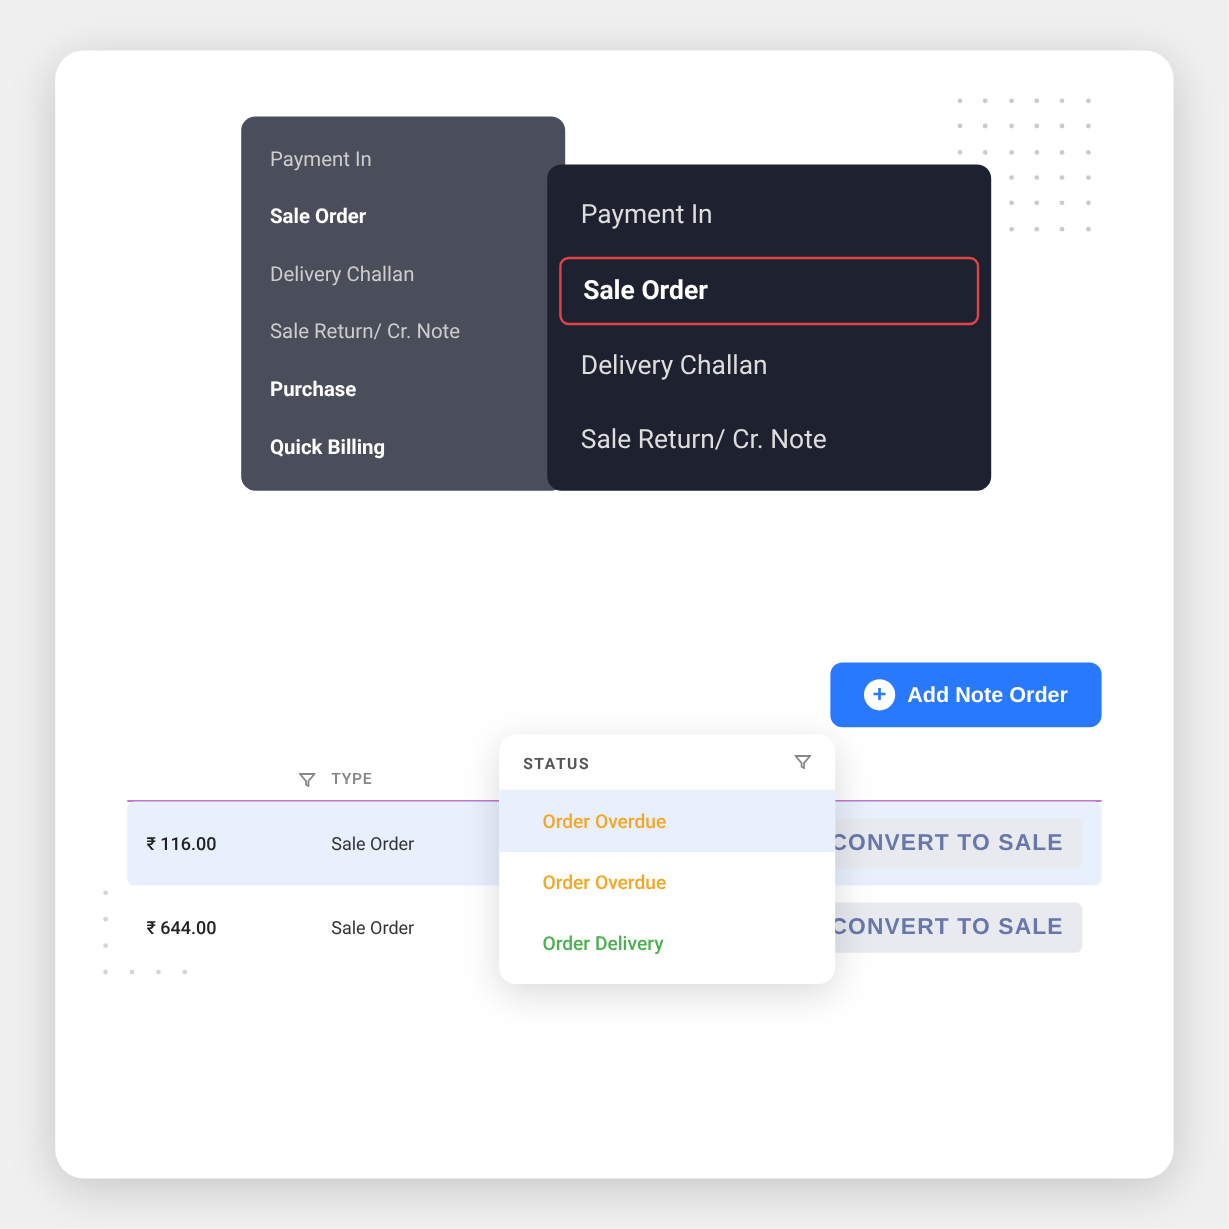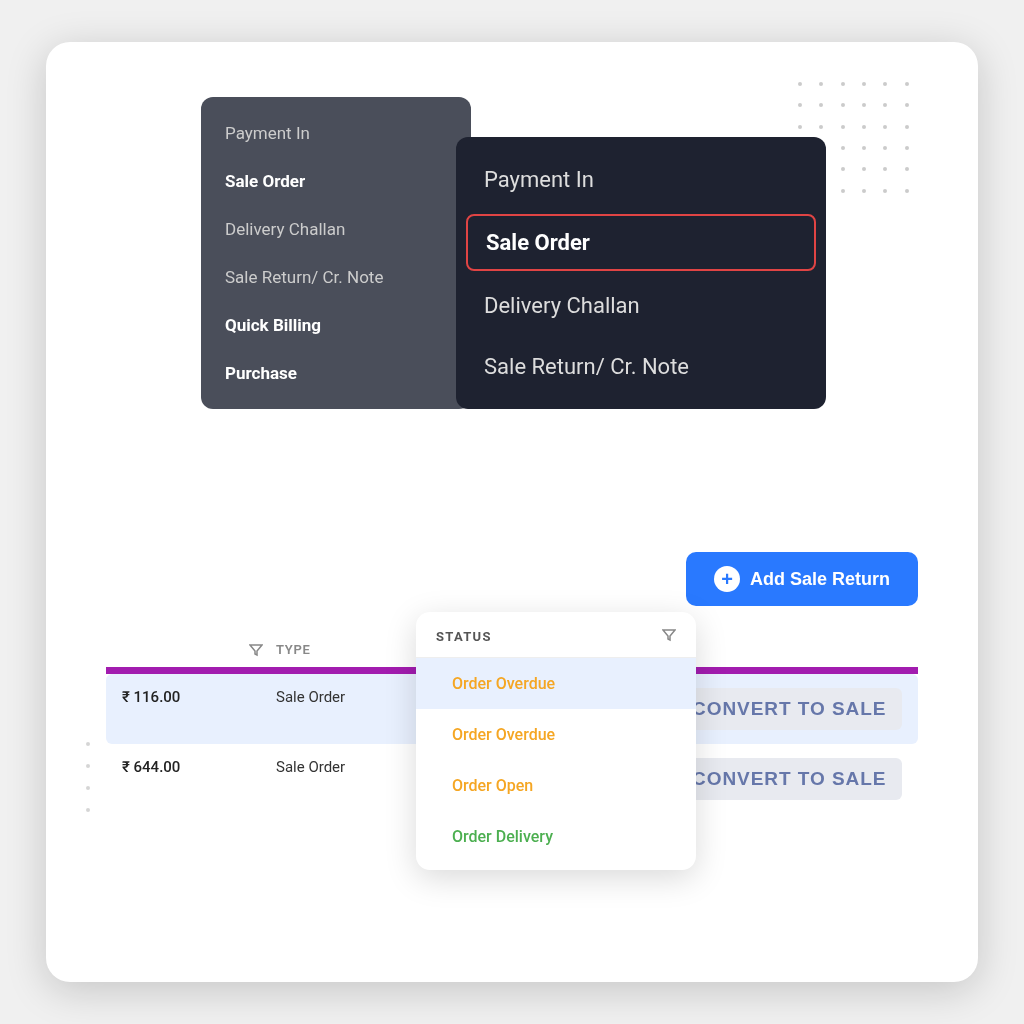--- a/index.html
+++ b/index.html
@@ -141,34 +141,35 @@
       position: absolute;
       top: 590px;
       left: 60px;
       right: 60px;
       background: #fff;
     }
     .table-header {
       display: flex;
       align-items: center;
       padding: 10px 0;
-      border-bottom: 7px solid #a21caf;
+      border-bottom: 1px solid #a21caf;
       color: #888;
       font-size: 13px;
       font-weight: 600;
       letter-spacing: 0.05em;
     }
     .col-amount { width: 130px; padding-left: 16px; }
     .col-filter { width: 40px; display: flex; align-items: center; justify-content: center; }
     .col-type { width: 160px; }
     .col-status { width: 200px; }
     .col-action { flex: 1; }
 
     .table-row {
       display: flex;
+      align-items: center;
       padding: 14px 0;
       font-size: 15px;
     }
     .table-row.highlighted {
       background: #e8f0fe;
       border-radius: 6px;
     }
     .table-row .amount { color: #222; font-weight: 500; width: 130px; padding-left: 16px; }
     .table-row .type { width: 200px; color: #333; }
     .table-row .action { flex: 1; }
@@ -288,34 +289,34 @@
       <div class="dot"></div>
       <div class="dot"></div>
       <div class="dot"></div>
   </div>
 
   <div class="dropdown-left">
     <div class="menu-item">Payment In</div>
     <div class="menu-item bold">Sale Order</div>
     <div class="menu-item">Delivery Challan</div>
     <div class="menu-item">Sale Return/ Cr. Note</div>
+    <div class="menu-item bold">Purchase</div>
     <div class="menu-item bold">Quick Billing</div>
-    <div class="menu-item bold">Purchase</div>
   </div>
 
   <div class="dropdown-right">
     <div class="menu-item">Payment In</div>
     <div class="menu-item selected">Sale Order</div>
     <div class="menu-item">Delivery Challan</div>
     <div class="menu-item">Sale Return/ Cr. Note</div>
   </div>
 
   <button class="add-sale-btn">
     <span class="plus-icon">+</span>
-    <span>Add Sale Return</span>
+    <span>Add Note Order</span>
   </button>
 
   <div class="table-area">
     <div class="table-header">
       <div class="col-amount"></div>
       <div class="col-filter">
         <svg width="14" height="14" viewBox="0 0 14 14" fill="none">
             <path d="M1 2h12l-5 6v4l-2-1V8L1 2z" stroke="#888" stroke-width="1.5" fill="none"></path>
           </svg>
       </div>
@@ -349,17 +350,16 @@
     <div class="status-header">
       <span>STATUS</span>
       <span class="filter-icon">
         <svg width="14" height="14" viewBox="0 0 14 14" fill="none">
             <path d="M1 2h12l-5 6v4l-2-1V8L1 2z" stroke="#888" stroke-width="1.5" fill="none"></path>
           </svg>
       </span>
     </div>
     <div class="status-item overdue highlighted">Order Overdue</div>
     <div class="status-item overdue">Order Overdue</div>
-    <div class="status-item open">Order Open</div>
     <div class="status-item completed">Order Delivery</div>
   </div>
 
 </div>
 
 </body></html>

